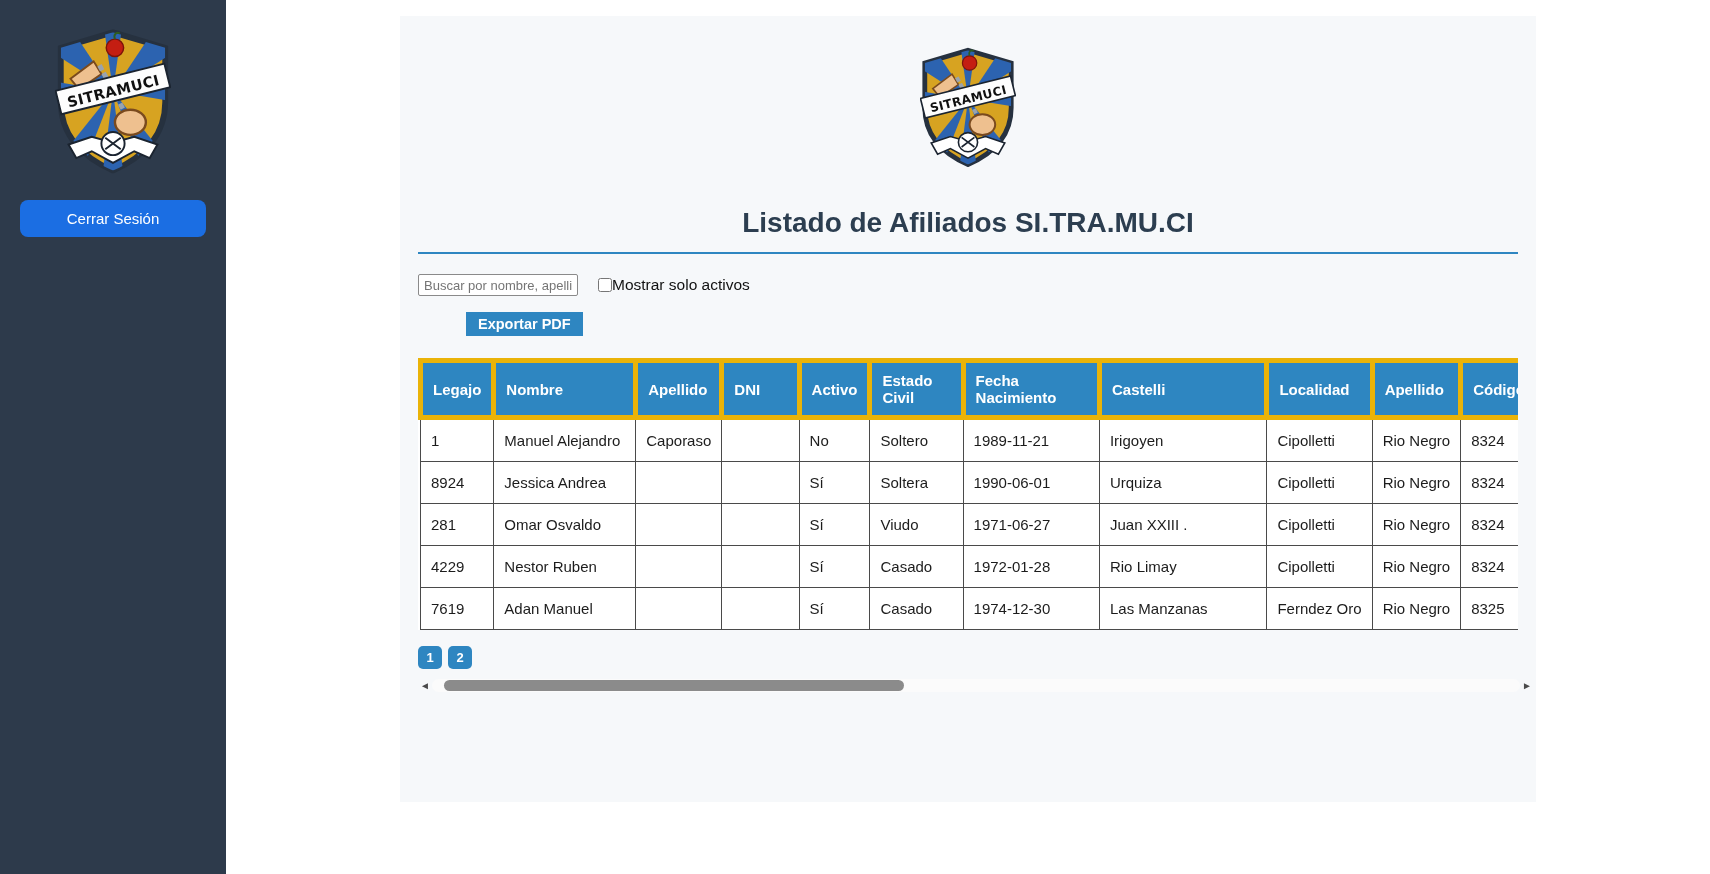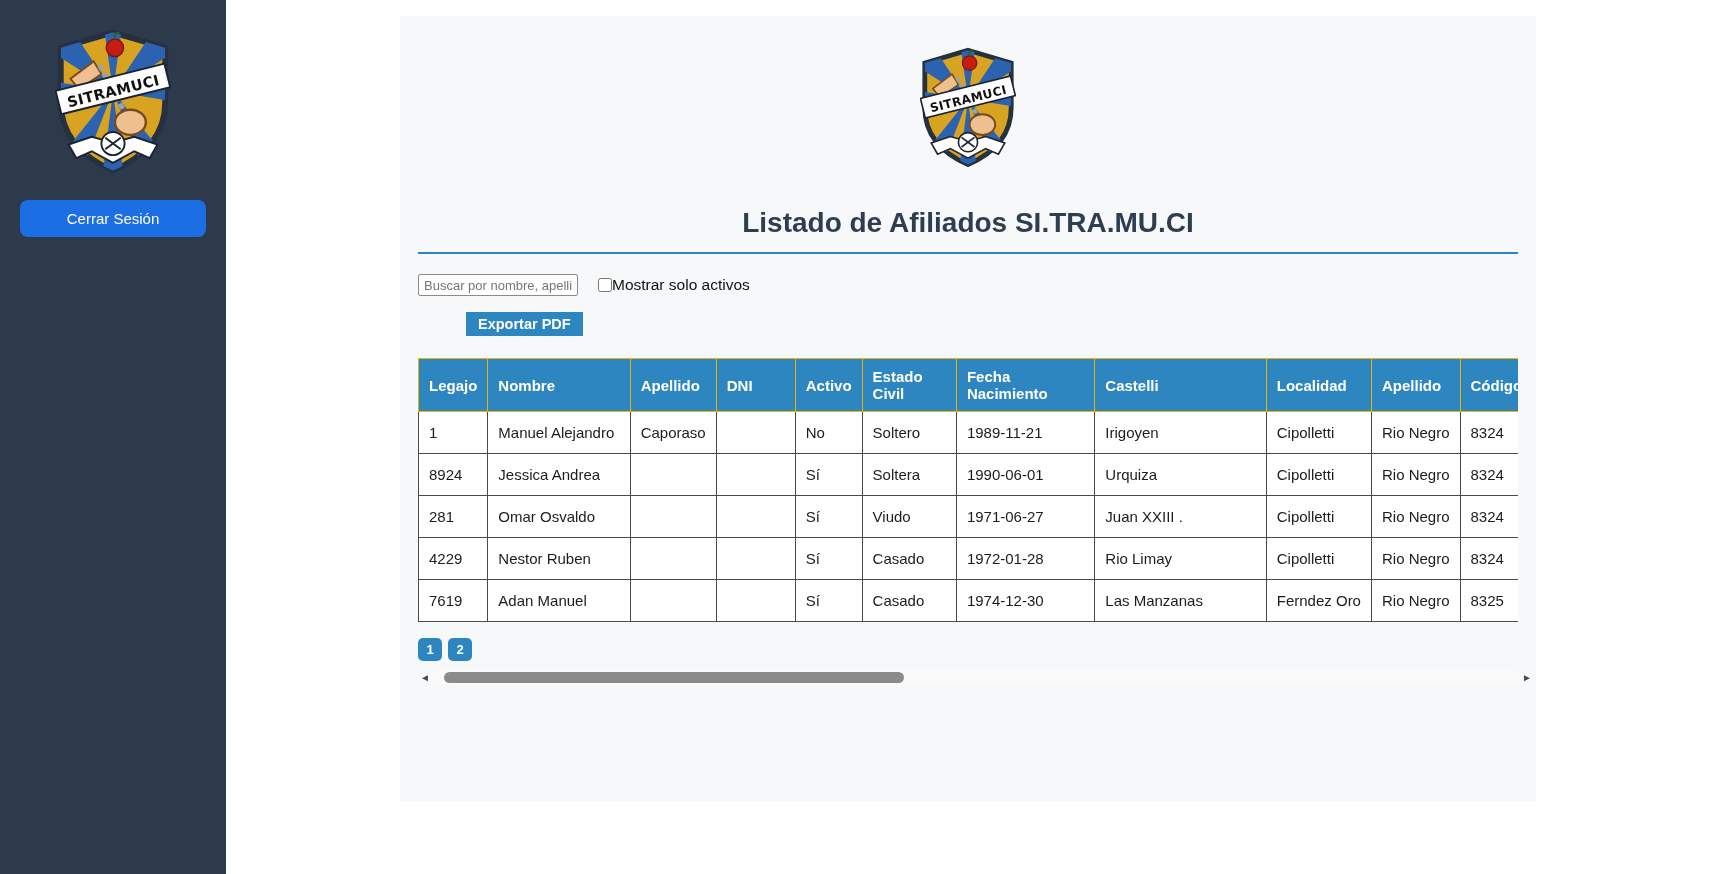--- a/index.html
+++ b/index.html
@@ -52,21 +52,21 @@
 
   .export {
     margin-top:16px; background:#2e86c1; color:#fff; border:none; border-radius:0;
     font-family:inherit; font-size:14.5px; font-weight:600; padding:4px 12px; cursor:pointer;margin-left:48px;
   }
 
   .table-clip { margin-top:22px; width:1100px; overflow:hidden; }
   table { border-collapse:collapse; table-layout:fixed; min-width:1160px; background:#fff; }
   th {
     background:#2e86c1; color:#ffffff; text-align:left; font-weight:700;
-    font-size:15px; padding:9px 10px; border:1px solid #eab308;
+    font-size:15px; padding:9px 10px; border:5px solid #eab308;
   }
   td {
     border:1px solid #4a4a4a; padding:12px 10px; color:#1c1c1c;
     background:#ffffff; font-size:15px; height:42px; overflow:hidden; white-space:nowrap;
   }
   th:nth-child(1){width:64px}  th:nth-child(2){width:143px} th:nth-child(3){width:81px}
   th:nth-child(4){width:83px}  th:nth-child(5){width:64px}  th:nth-child(6){width:97px}
   th:nth-child(7){width:143px} th:nth-child(8){width:178px} th:nth-child(9){width:105px}
   th:nth-child(10){width:79px} th:nth-child(11){width:123px}
 

